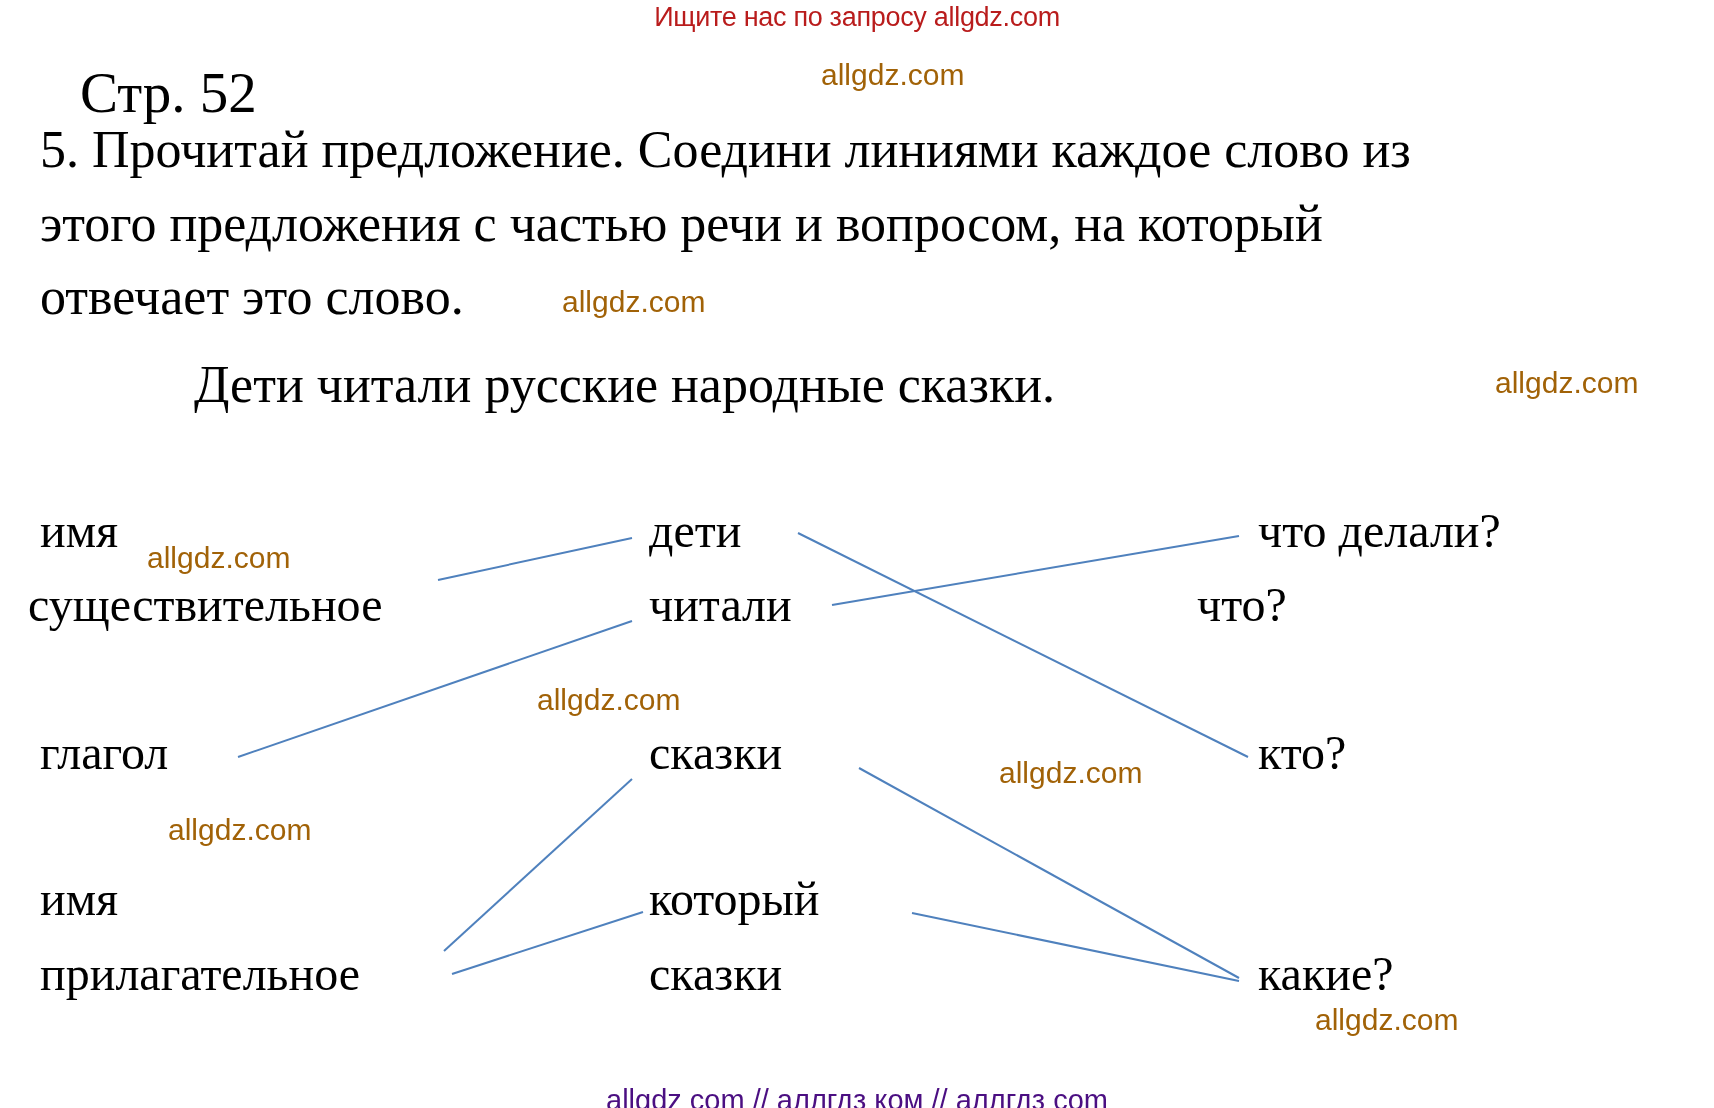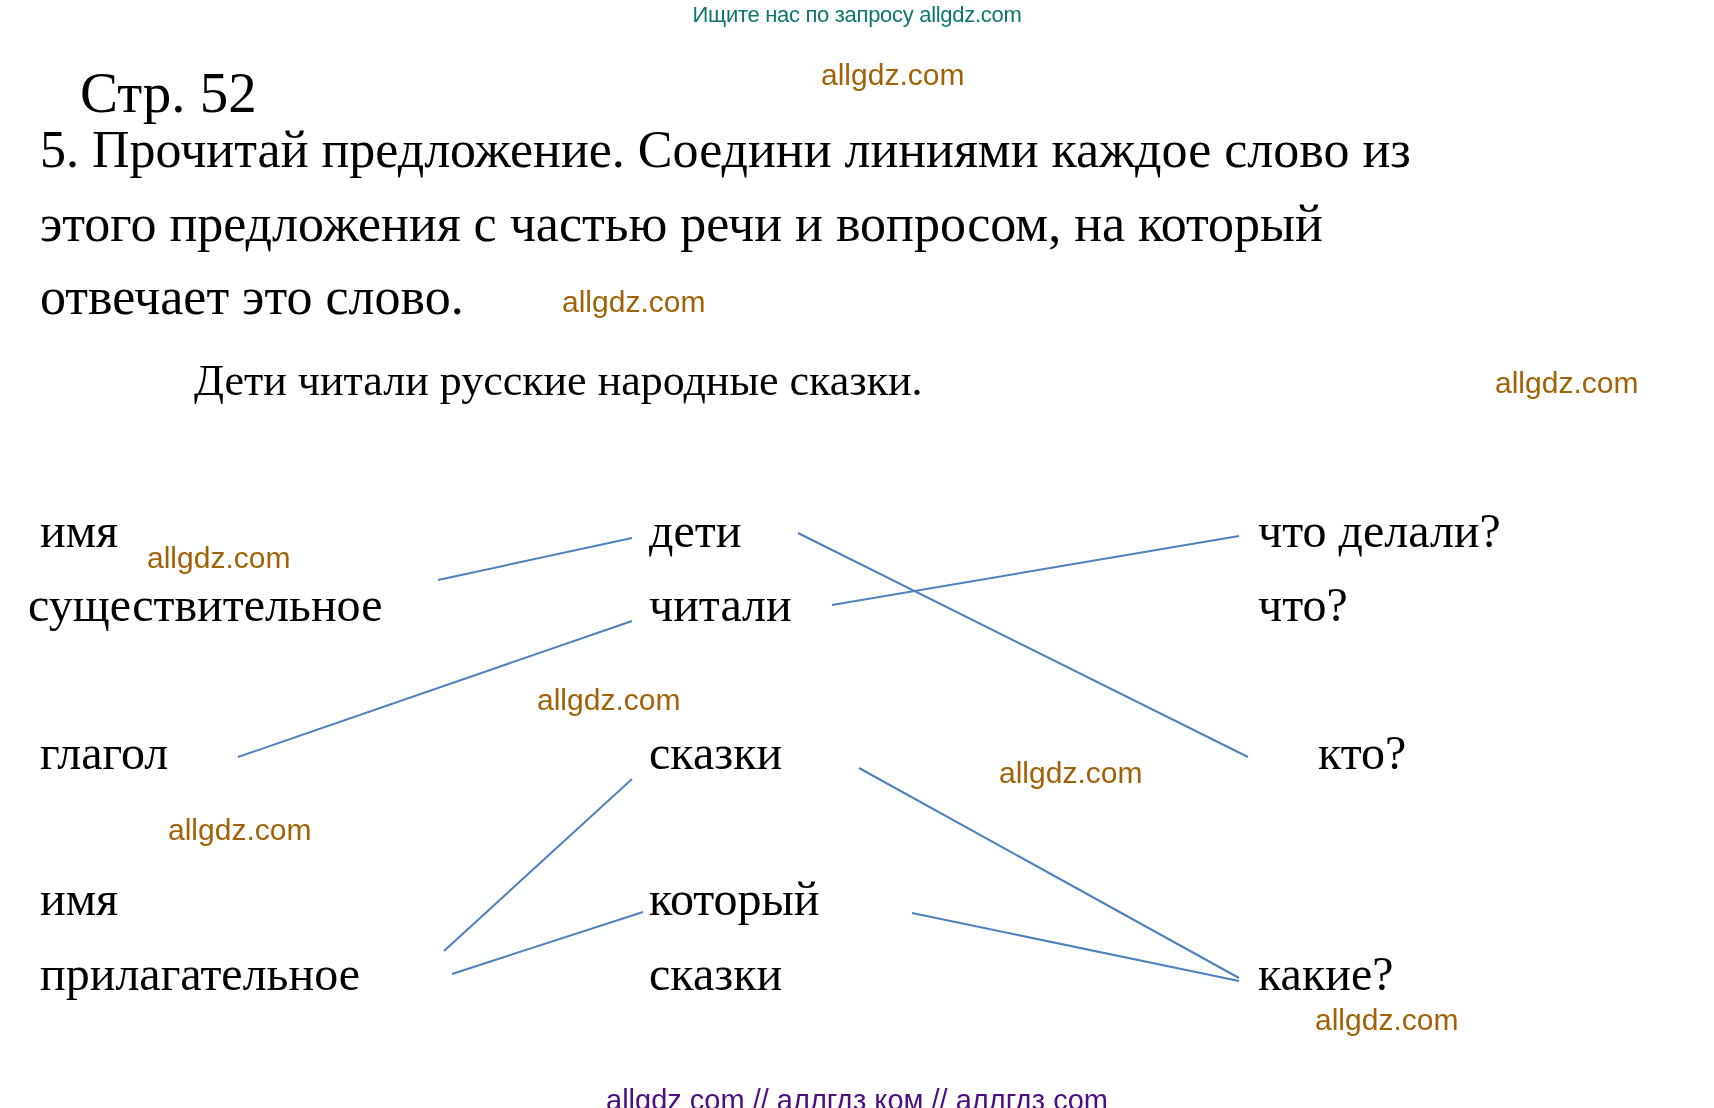--- a/index.html
+++ b/index.html
@@ -1,23 +1,23 @@
 <!DOCTYPE html>
 <html><head>
 <meta charset="utf-8">
 <style>
   html,body{margin:0;padding:0;background:#ffffff;}
   body{width:1714px;height:1108px;position:relative;overflow:hidden;}
   .abs{position:absolute;white-space:nowrap;}
   .serif{font-family:"Liberation Serif","DejaVu Serif",serif;color:#000;}
   .sans{font-family:"Liberation Sans","DejaVu Sans",sans-serif;}
-  .top-banner{left:0;width:1714px;top:2px;text-align:center;font-size:22px;color:#0f766e;letter-spacing:-0.3px;}
+  .top-banner{left:0;width:1714px;top:2px;text-align:center;font-size:27px;color:#b91c1c;letter-spacing:-0.3px;}
   .page-num{left:40px;top:60px;font-size:57px;margin-left:40px;}
   .instr{left:40px;font-size:52px;line-height:74px;}
-  .sentence{left:194px;top:355px;font-size:44px;}
+  .sentence{left:194px;top:355px;font-size:52px;}
   .word{font-size:48px;}
   .wm{font-size:30px;color:#a16207;}
   .footer{left:0;width:1714px;top:1084px;text-align:center;font-size:29px;color:#4b0f82;}
   svg.lines{position:absolute;left:0;top:0;width:1714px;height:1108px;}
 </style>
 </head>
 <body>
 
 <div class="abs sans top-banner">Ищите нас по запросу allgdz.com</div>
 
@@ -48,22 +48,22 @@
 <div class="abs serif word" style="left:40px;top:871px">имя</div>
 <div class="abs serif word" style="left:40px;top:946px">прилагательное</div>
 
 <div class="abs serif word" style="left:649px;top:503px">дети</div>
 <div class="abs serif word" style="left:649px;top:577px">читали</div>
 <div class="abs serif word" style="left:649px;top:725px">сказки</div>
 <div class="abs serif word" style="left:649px;top:871px">который</div>
 <div class="abs serif word" style="left:649px;top:946px">сказки</div>
 
 <div class="abs serif word" style="left:1258px;top:503px">что делали?</div>
-<div class="abs serif word" style="left:1258px;top:577px">что?</div>
-<div class="abs serif word" style="left:1318px;top:725px">кто?</div>
+<div class="abs serif word" style="left:1197px;top:577px">что?</div>
+<div class="abs serif word" style="left:1258px;top:725px">кто?</div>
 <div class="abs serif word" style="left:1258px;top:946px">какие?</div>
 
 <div class="abs sans wm" style="left:821px;top:58px">allgdz.com</div>
 <div class="abs sans wm" style="left:562px;top:285px">allgdz.com</div>
 <div class="abs sans wm" style="left:1495px;top:366px">allgdz.com</div>
 <div class="abs sans wm" style="left:147px;top:541px">allgdz.com</div>
 <div class="abs sans wm" style="left:537px;top:683px">allgdz.com</div>
 <div class="abs sans wm" style="left:999px;top:756px">allgdz.com</div>
 <div class="abs sans wm" style="left:168px;top:813px">allgdz.com</div>
 <div class="abs sans wm" style="left:1315px;top:1003px">allgdz.com</div>

